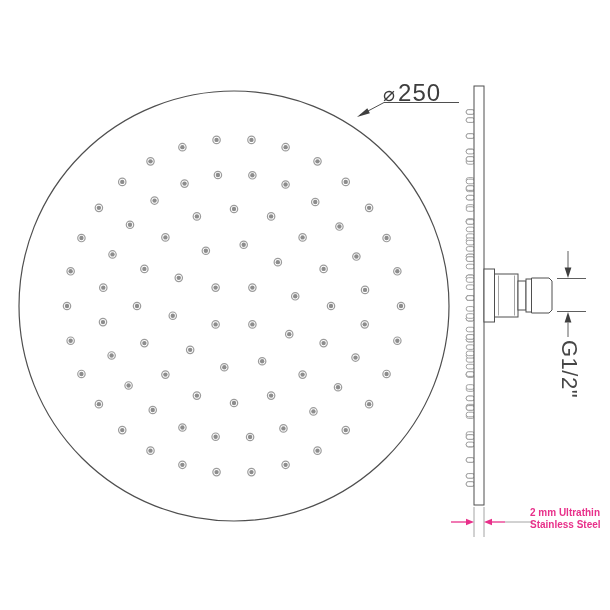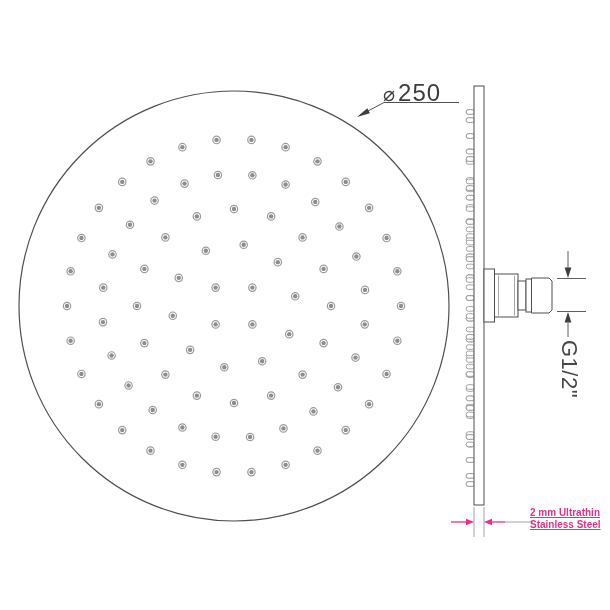--- a/index.html
+++ b/index.html
@@ -4,21 +4,21 @@
 <style>
   html,body{margin:0;padding:0;background:#ffffff;}
   .stage{position:relative;width:610px;height:610px;background:#ffffff;overflow:hidden;
          font-family:"Liberation Sans",sans-serif;}
   .stage svg{position:absolute;left:0;top:0;}
   .label{position:absolute;white-space:nowrap;}
   .dia-label{left:383px;top:79px;font-size:24px;letter-spacing:1px;color:#3d3d3d;}
   .dia-label .sym{font-family:"DejaVu Sans",sans-serif;font-size:20px;margin-right:2px;}
   .thread-label{left:569px;top:369px;transform:translate(-50%,-50%) rotate(90deg);
                 font-size:22px;letter-spacing:0.5px;color:#474747;}
-  .thick-note{left:530px;top:507px;font-size:10px;line-height:11.5px;font-weight:bold;text-decoration:underline;}
+  .thick-note{left:530px;top:507px;font-size:10px;line-height:11.5px;font-weight:bold;}
 </style>
 </head>
 <body>
 
 <div class="stage">
 
   <svg id="drawing" width="610" height="610" viewBox="0 0 610 610">
     <g id="g-face">
         <circle cx="234" cy="306" r="215" fill="#fff" stroke="#4f4f4f" stroke-width="1.2"></circle>
       </g>

